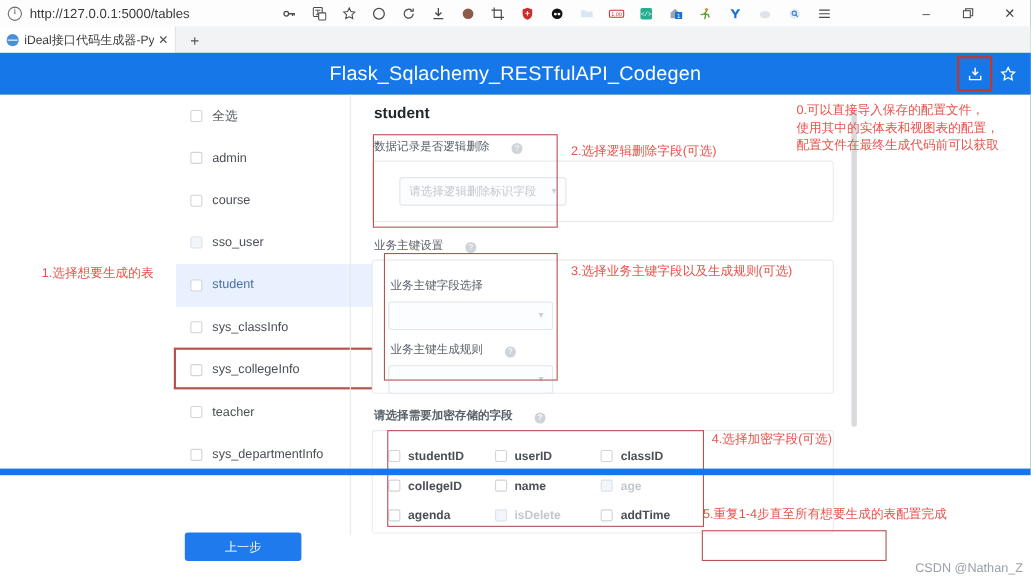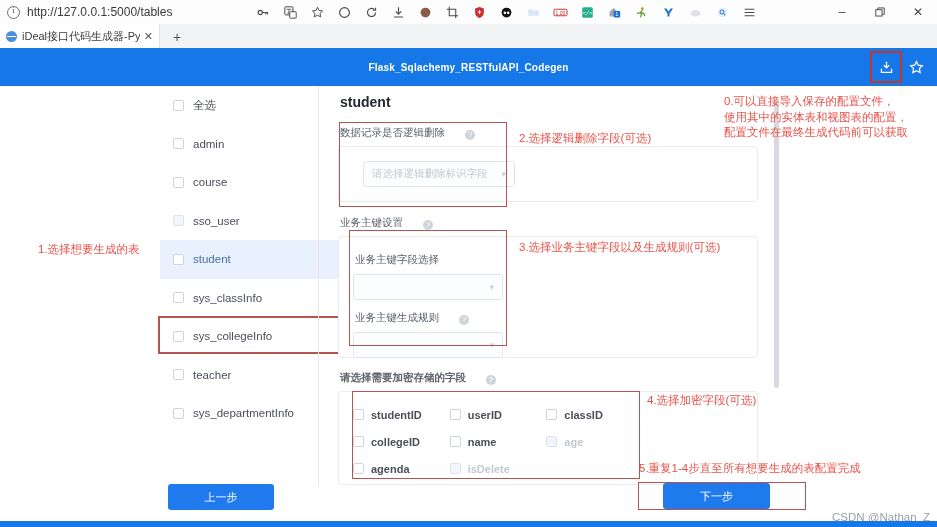--- a/index.html
+++ b/index.html
@@ -1,21 +1,21 @@
 <!DOCTYPE html>
 <html><head>
 <meta charset="utf-8">
 <style>
   * { box-sizing: border-box; margin: 0; padding: 0; }
   html, body {
     width: 937px; height: 527px;
     font-family: "Liberation Sans", "DejaVu Sans", sans-serif;
     background: #ffffff; overflow: hidden;
   }
-  .screen { position: relative; width: 937px; height: 527px; background:#14532d; }
+  .screen { position: relative; width: 937px; height: 432px; background:#14532d; }
 
   
   .browser-chrome { position:absolute; left:0; top:0; width:937px; height:48px; background:#fdfdfd; }
   .urlbar-row { position:absolute; left:0; top:0; width:937px; height:24px; display:flex; align-items:center; }
   .info-circle {
     width:13px; height:13px; border:1.3px solid #707070; border-radius:50%;
     margin-left:7px; margin-right:7px; position:relative; flex:none;
   }
   .info-circle::after {
     content:"i"; position:absolute; left:0; right:0; top:-2px;
@@ -39,21 +39,21 @@
   .tab-close { font-size:11px; color:#555; margin-left:4px; }
   .newtab { position:absolute; left:166px; top:3px; width:22px; height:19px; display:flex; align-items:center; justify-content:center; font-size:14px; color:#555; }
   .brand { position:absolute; right:8px; top:26px; font-size:10px; color:#c9ccd0; letter-spacing:.2px; }
   .brand b { color:#b9bcc1; font-weight:bold; }
 
   
   .app-header {
     position:absolute; left:0; top:48px; width:937px; height:38px; background:#1677e8;
     display:flex; align-items:center; justify-content:center;
   }
-  .app-title { color:#fff; font-size:10px; font-weight:bold; letter-spacing:.2px; }
+  .app-title { color:#fff; font-size:18px; font-weight:normal; letter-spacing:.2px; }
   .header-actions { position:absolute; right:10px; top:0; height:38px; display:flex; align-items:center; gap:8px; }
   .hdr-icon { width:22px; height:22px; display:flex; align-items:center; justify-content:center; color:#fff; }
   .hdr-icon.boxed { outline:2px solid #c0392b; outline-offset:3px; }
 
   
   .page { position:absolute; left:0; top:86px; width:937px; height:441px; background:#fff; }
 
   
   .table-list { position:absolute; left:160px; top:0; width:178px; height:400px; }
   .tl-item { position:relative; height:38.5px; display:flex; align-items:center; padding-left:13px; }
@@ -387,20 +387,24 @@
                 <span>age</span>
               </div>
             <div class="fcell">
                 <span class="cbox"></span>
                 <span>agenda</span>
               </div>
             <div class="fcell disabled">
                 <span class="cbox dim"></span>
                 <span>isDelete</span>
               </div>
+            <div class="fcell">
+                <span class="cbox"></span>
+                <span>addTime</span>
+              </div>
           </div>
         </div>
       </div>
     </div>
 
     <div class="scrollbar"></div>
 
     <div class="redbox" style="left:339px; top:36px; width:168px; height:85px;"></div>
     <div class="redbox" style="left:349px; top:144px; width:158px; height:116px;"></div>
     <div class="redbox" style="left:352px; top:305px; width:288px; height:88px;"></div>
@@ -410,19 +414,18 @@
       <div>0.可以直接导入保存的配置文件，</div>
       <div>使用其中的实体表和视图表的配置，</div>
       <div>配置文件在最终生成代码前可以获取</div>
     </div>
     <div class="annot" style="left:519px; top:44px;">2.选择逻辑删除字段(可选)</div>
     <div class="annot" style="left:519px; top:153px;">3.选择业务主键字段以及生成规则(可选)</div>
     <div class="annot" style="left:647px; top:306px;">4.选择加密字段(可选)</div>
     <div class="annot" style="left:639px; top:374px;">5.重复1-4步直至所有想要生成的表配置完成</div>
 
     <div class="btn btn-prev">上一步</div>
-    <div class="btn btn-next">下一步</div>
 
     <div class="watermark">CSDN @Nathan_Z</div>
   </div>
 
   <div class="bottom-strip"></div>
 </div>
 
 </body></html>

